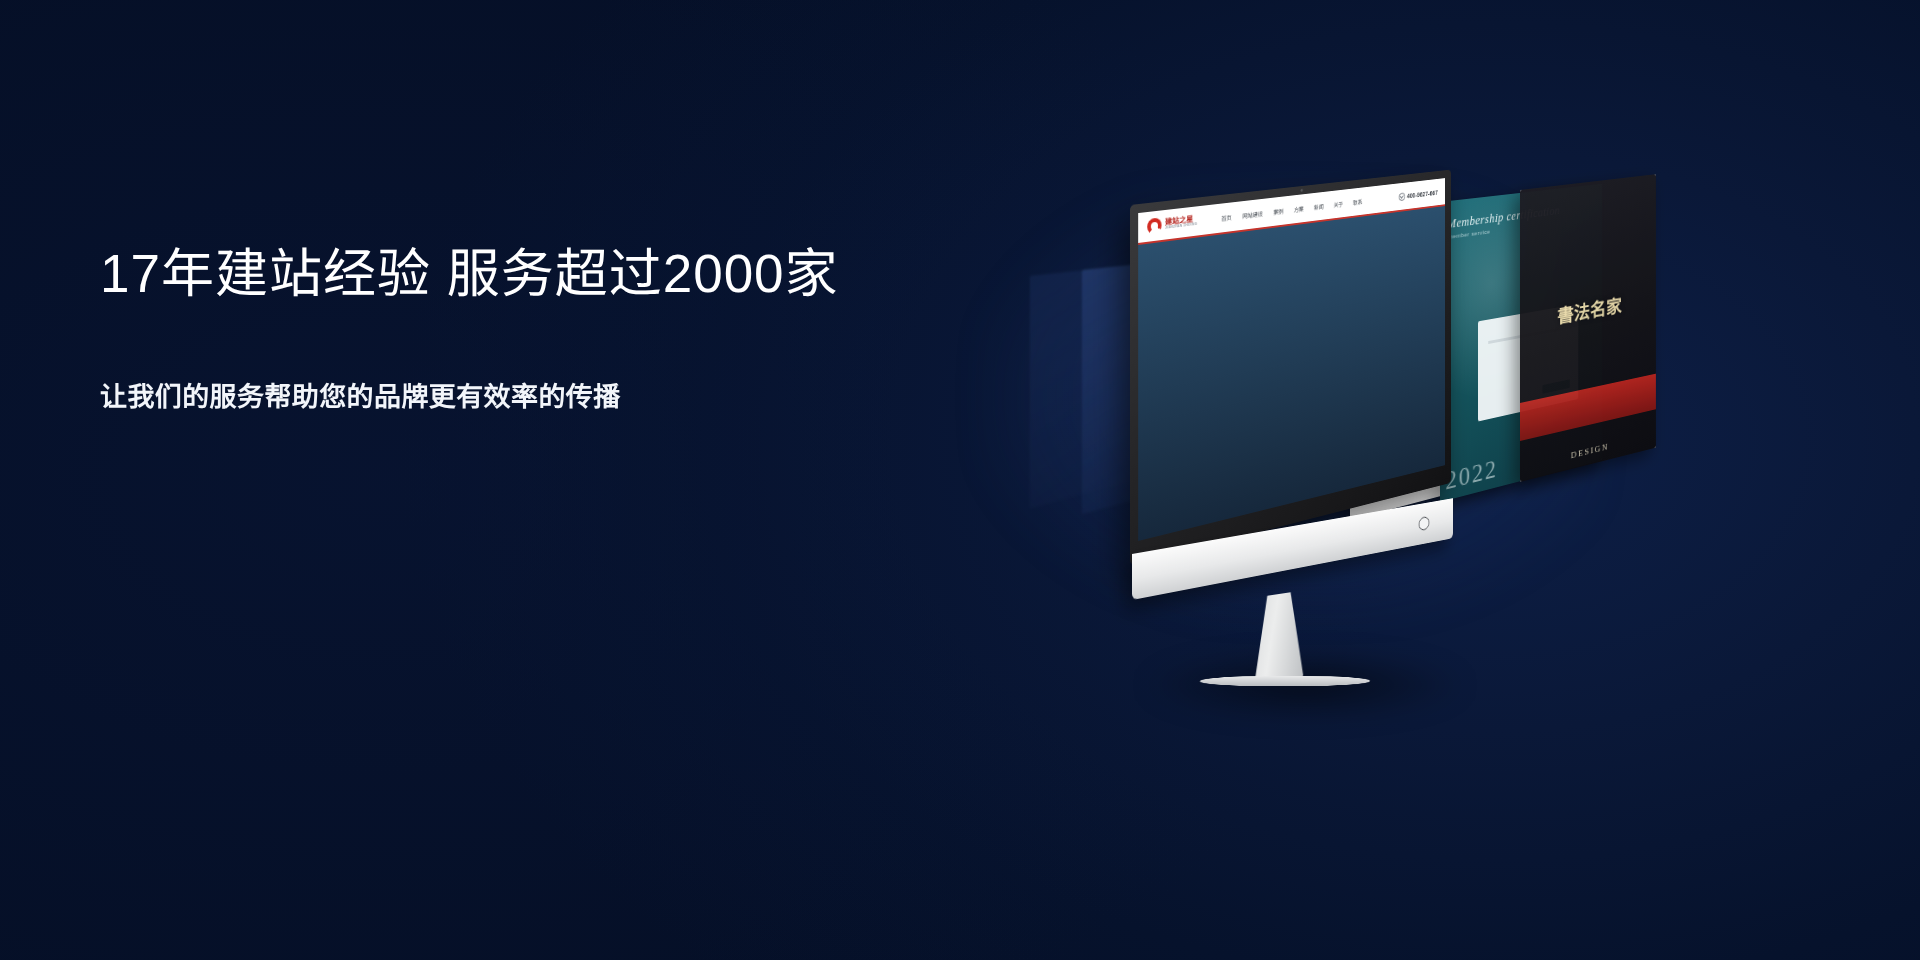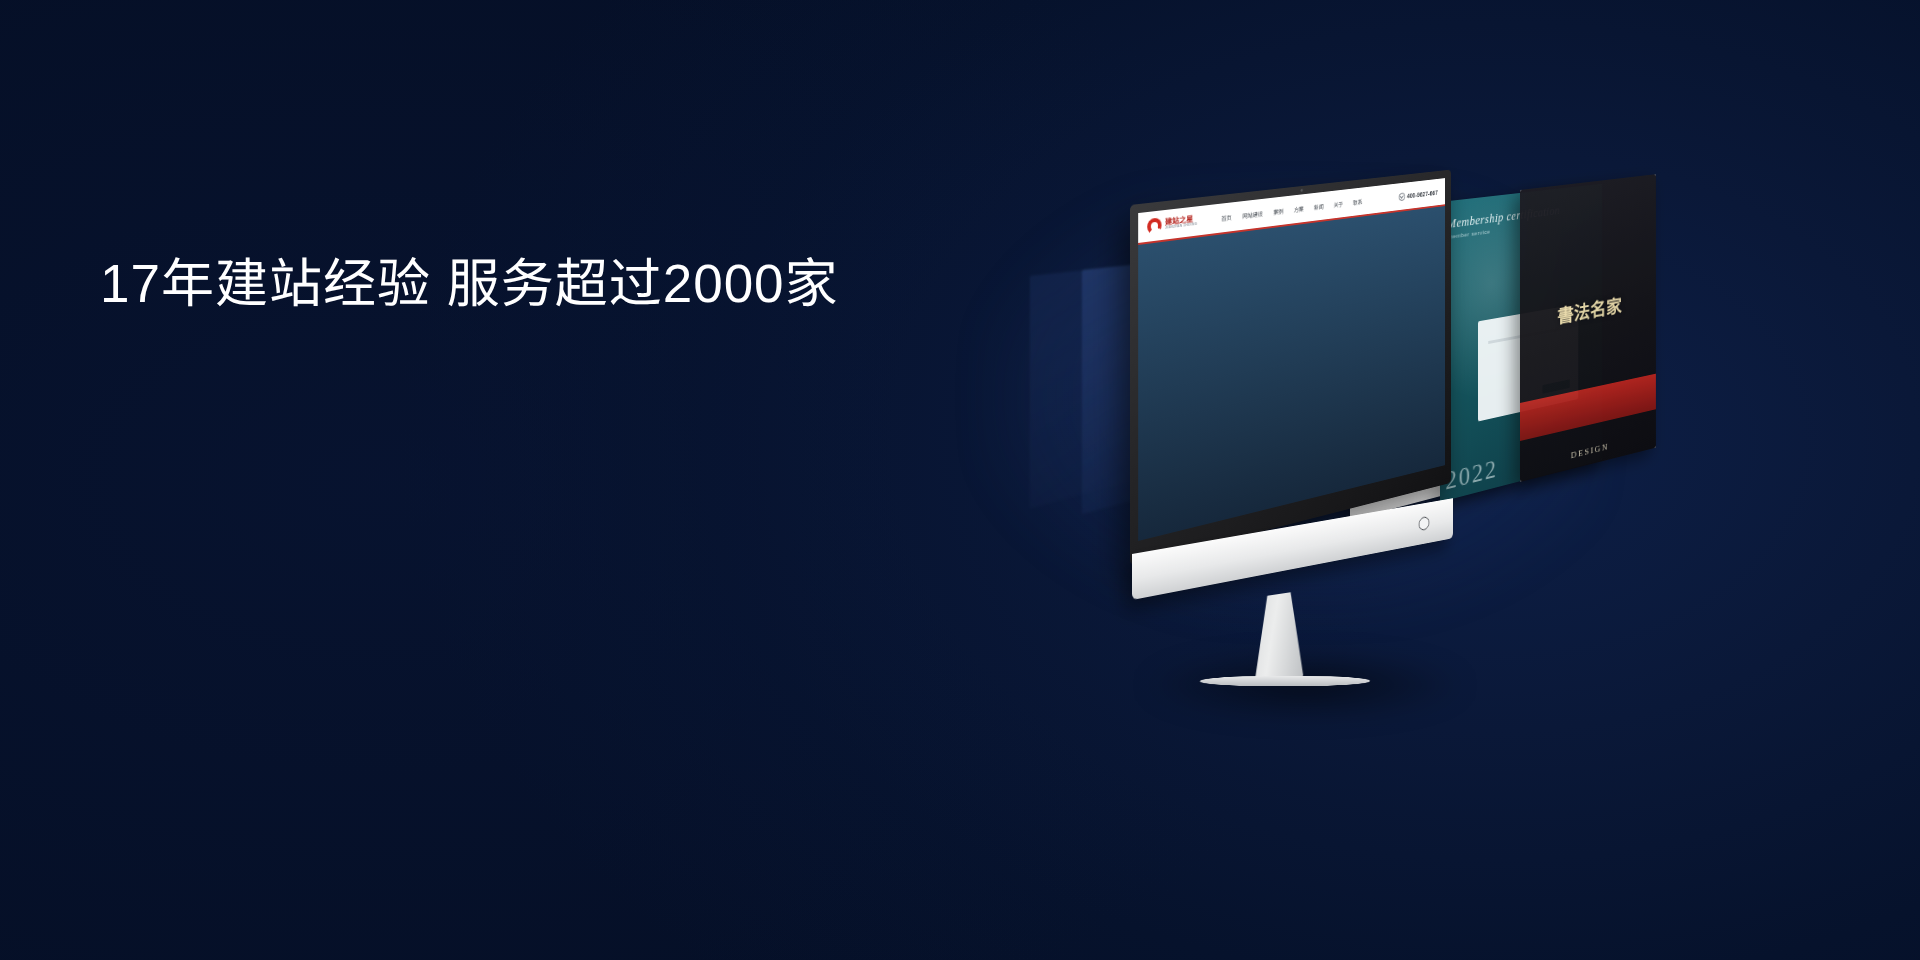--- a/index.html
+++ b/index.html
@@ -28,21 +28,21 @@
     position: absolute;
     inset: 0;
     background: radial-gradient(ellipse 1500px 900px at 20% 50%, rgba(9,22,55,0.55) 0%, rgba(5,15,38,0.0) 70%);
     pointer-events: none;
   }
 
   
   .copy {
     position: absolute;
     left: 100px;
-    top: 252px;
+    top: 242px;
     width: 880px;
   }
   .headline {
     margin: 0;
     color: #ffffff;
     font-size: 53px;
     line-height: 1.22;
     font-weight: 400;
     letter-spacing: 1px;
     white-space: nowrap;
@@ -379,20 +379,21 @@
 </style>
 </head>
 <body>
 
 <div class="banner">
   <div class="bg-vignette"></div>
 
   <div class="copy">
     <h1 class="headline">17年建站经验 服务超过2000家</h1>
     <div class="sub-wrap">
+      <div class="subline">让我们的服务帮助您的品牌更有效率的传播</div>
     </div>
   </div>
 
   <div class="monitor">
     <div class="screen-glow"></div>
 
     <div class="ghost g1"></div>
     <div class="ghost g2"></div>
     <div class="ghost g3"></div>
 

